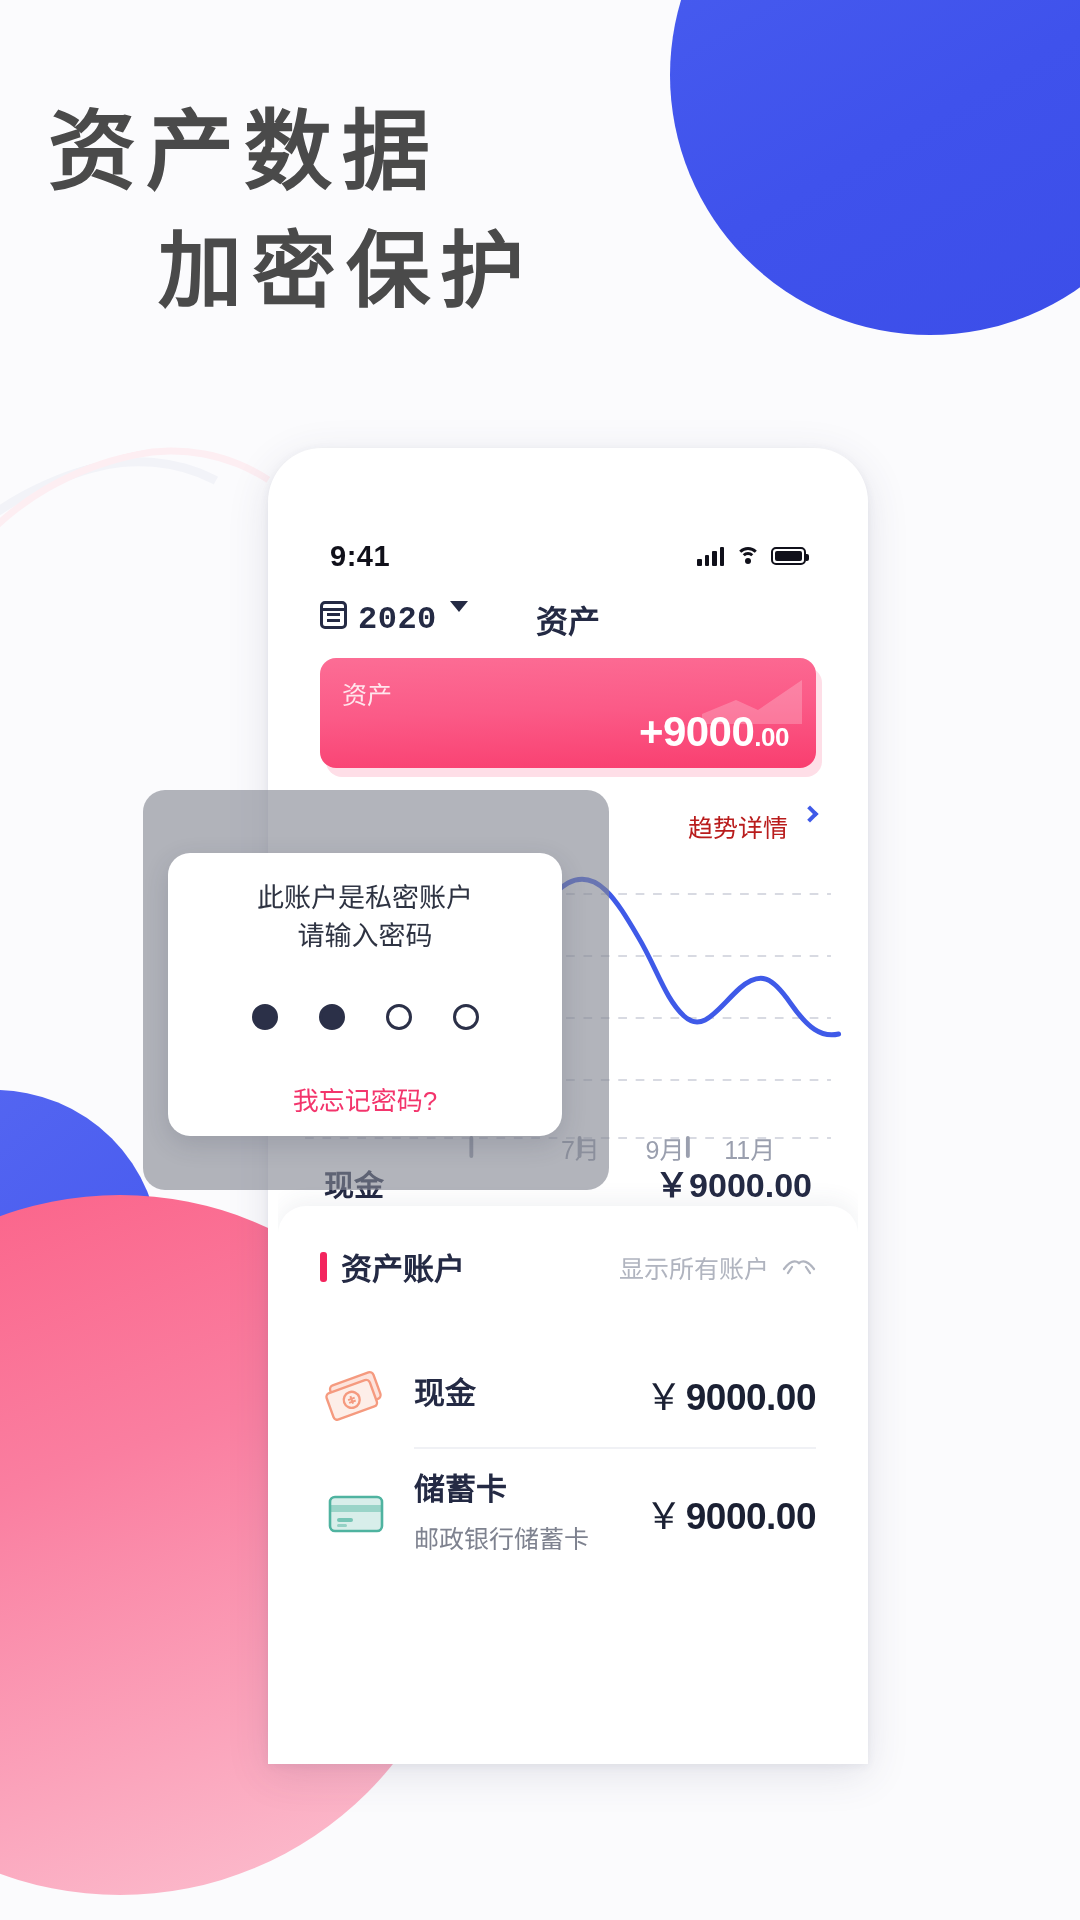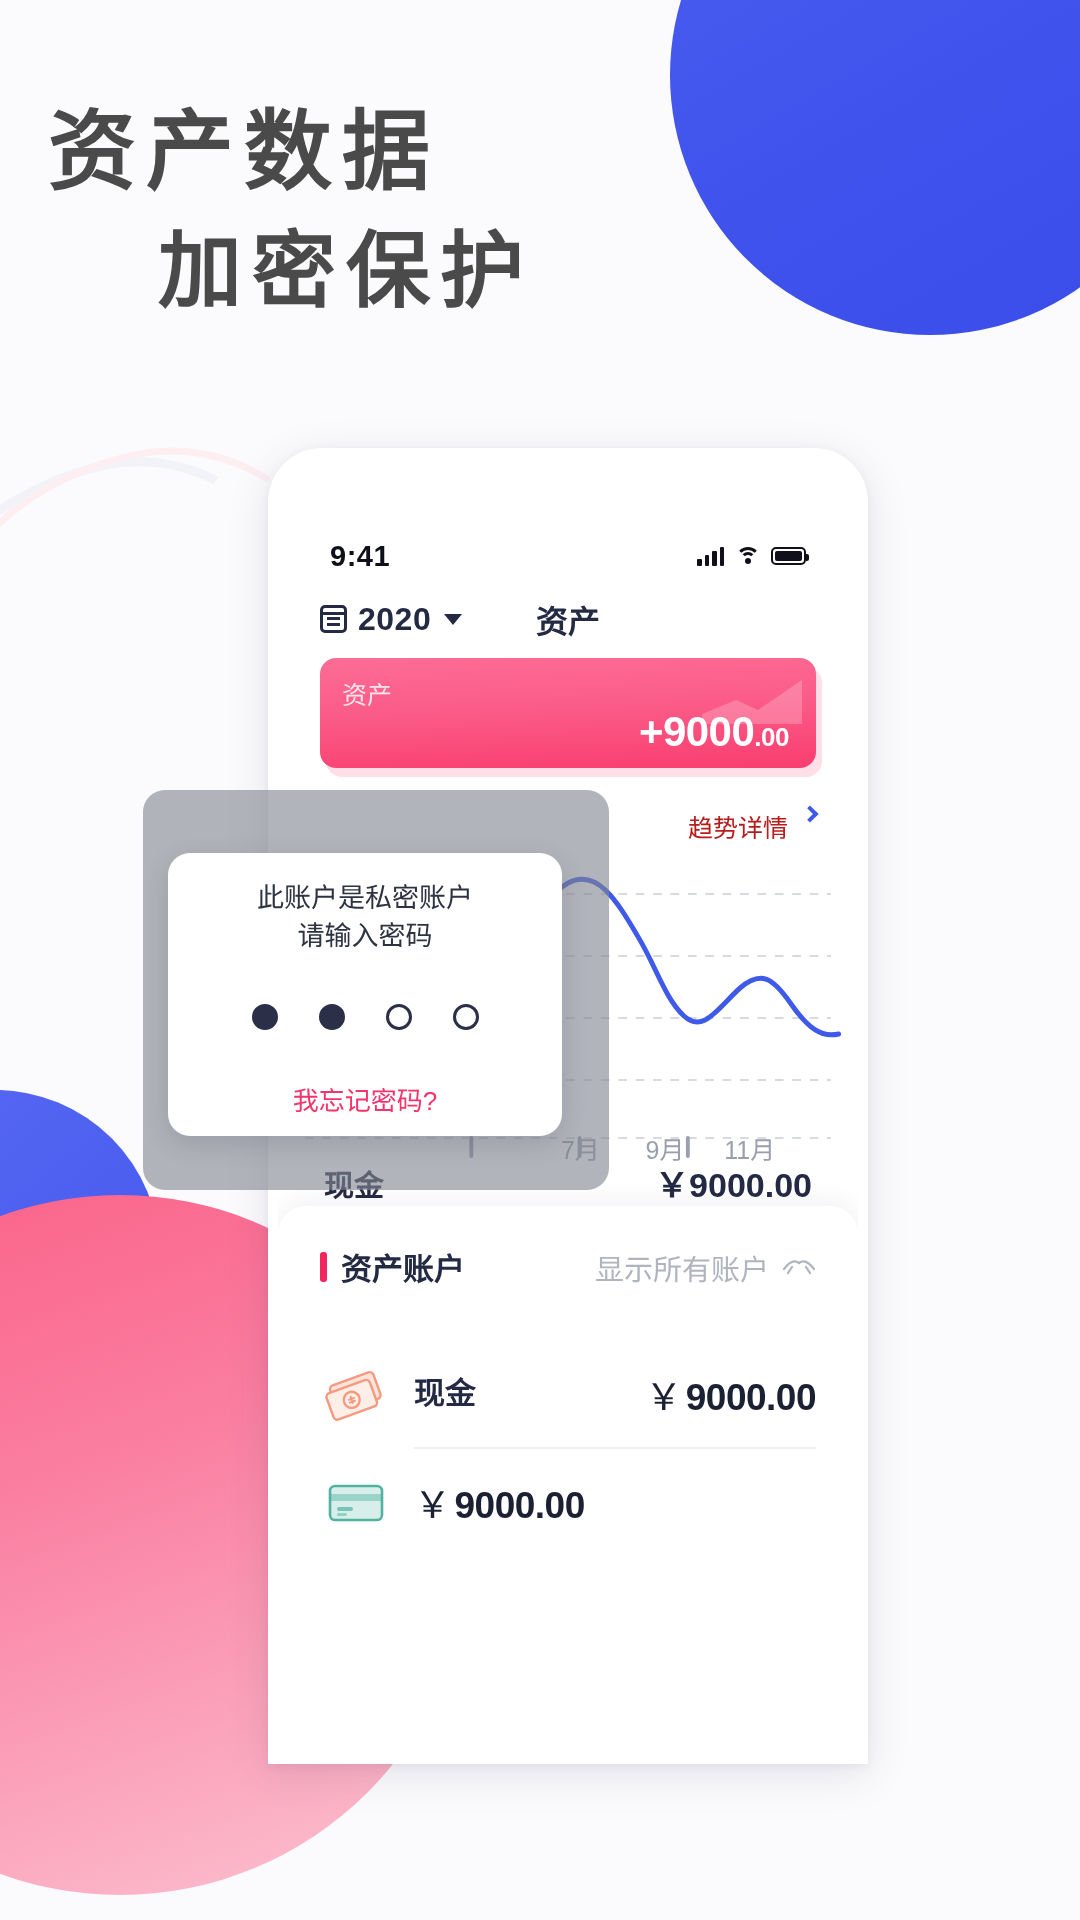--- a/index.html
+++ b/index.html
@@ -98,21 +98,21 @@
   .wifi span:nth-child(3){ width:6px; height:6px; top:11px; background:#10101a; border-radius:50%; border:none; }
   .batt { width:35px; height:18px; border:2.5px solid #10101a; border-radius:5px; position:relative; padding:2px; }
   .batt::after { content:""; position:absolute; right:-5px; top:5px; width:3px; height:7px; background:#10101a; border-radius:0 2px 2px 0; }
   .batt i { display:block; height:100%; background:#10101a; border-radius:2px; }
 
   
   .app-header {
     position:absolute; top:128px; left:0; width:100%; height:66px;
     display:flex; align-items:center; padding:0 42px;
   }
-  .year-pick { display:flex; align-items:center; gap:11px; cursor:pointer; }
+  .year-pick { display:flex; align-items:flex-start; gap:11px; cursor:pointer;font-family:Liberation Mono, monospace; }
   .cal-icon { width:27px; height:28px; border:3px solid #242a44; border-radius:5px; position:relative; }
   .cal-icon::before { content:""; position:absolute; left:-3px; right:-3px; top:4px; height:3px; background:#242a44; }
   .cal-icon::after { content:""; position:absolute; left:4px; right:4px; bottom:4px; height:3px; background:#242a44; box-shadow:0 -6px 0 #242a44; }
   .year-label { font-size:32px; font-weight:bold; color:#242a44; letter-spacing:.5px; }
   .caret { width:0;height:0;border-left:9px solid transparent;border-right:9px solid transparent;border-top:11px solid #242a44; margin-left:2px; }
   .app-title { font-size:32px; font-weight:bold; color:#242a44; position:absolute; left:0; right:0; text-align:center; pointer-events:none; }
 
   
   .summary { position:absolute; top:200px; left:0; width:100%; padding:0 42px; display:flex; gap:30px; }
   .sum-card { flex:1; height:110px; border-radius:16px; padding:17px 20px 0 22px; position:relative; overflow:hidden; }
@@ -148,21 +148,21 @@
   .accounts {
     position:absolute; top:748px; left:0; width:100%; min-height:724px;
     background:#ffffff; border-radius:28px 28px 0 0;
     box-shadow:0 -6px 22px rgba(60,64,100,.07);
     padding:38px 42px 0 42px;
   }
   .acct-head { display:flex; align-items:center; justify-content:space-between; }
   .acct-head-left { display:flex; align-items:center; gap:14px; }
   .redbar { width:7px; height:30px; background:#f3255e; border-radius:3px; }
   .acct-title { font-size:31px; font-weight:bold; color:#242a44; }
-  .acct-head-right { display:flex; align-items:center; gap:13px; color:#b0b4bf; font-size:29px; cursor:pointer; }
+  .acct-head-right { display:flex; align-items:center; gap:13px; color:#b0b4bf; font-size:25px; cursor:pointer; }
   .eye-off { width:34px; height:20px; position:relative; }
   .eye-off svg { width:34px; height:20px; display:block; }
 
   .acct-list { margin-top:52px; }
   .acct-item { display:flex; align-items:center; padding:22px 0; }
   .acct-icon { width:72px; height:62px; flex:none; display:flex; align-items:center; justify-content:center; margin-right:22px; }
   .acct-text { flex:1; }
   .acct-name { font-size:31px; font-weight:bold; color:#242a44; line-height:1.25; }
   .acct-sub { font-size:25px; color:#7e828f; margin-top:9px; }
   .acct-amt { font-size:37px; font-weight:bold; color:#1b2033; letter-spacing:-.5px; }
@@ -328,20 +328,24 @@
 
       <div class="acct-item">
         <div class="acct-icon">
           <svg width="64" height="48" viewBox="0 0 64 48" fill="none">
             <rect x="6" y="8" width="52" height="34" rx="5" fill="#d8eeea" stroke="#4fb3a0" stroke-width="2.6"></rect>
             <rect x="6" y="16" width="52" height="7" fill="#4fb3a0" opacity=".45"></rect>
             <rect x="13" y="29" width="16" height="4" rx="2" fill="#4fb3a0" opacity=".7"></rect>
             <rect x="13" y="35" width="10" height="3" rx="1.5" fill="#4fb3a0" opacity=".5"></rect>
           </svg>
         </div>
+        <div class="acct-text">
+          <div class="acct-name">储蓄卡</div>
+          <div class="acct-sub">邮政银行储蓄卡</div>
+        </div>
         <div class="acct-amt"><span class="yen">￥</span><span>9000.00</span></div>
       </div>
 
     </div>
   </div>
 
  </div>
 </div>
 
 <div class="overlay-card"></div>

